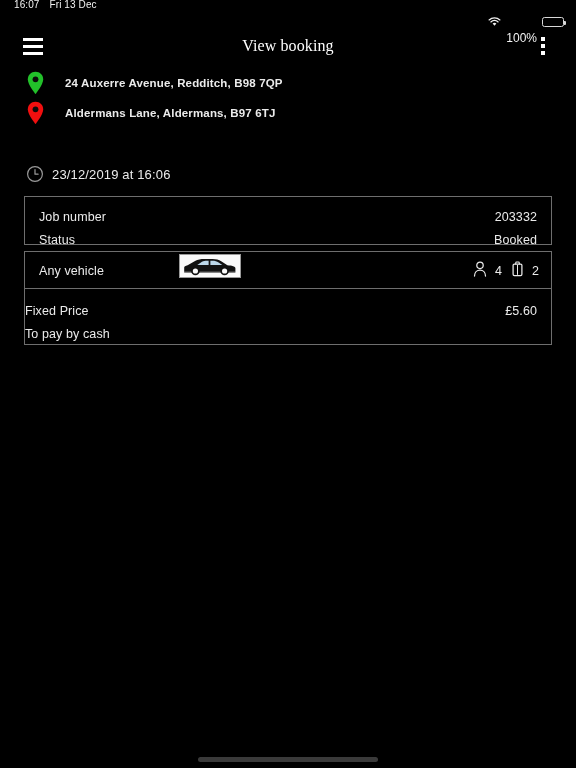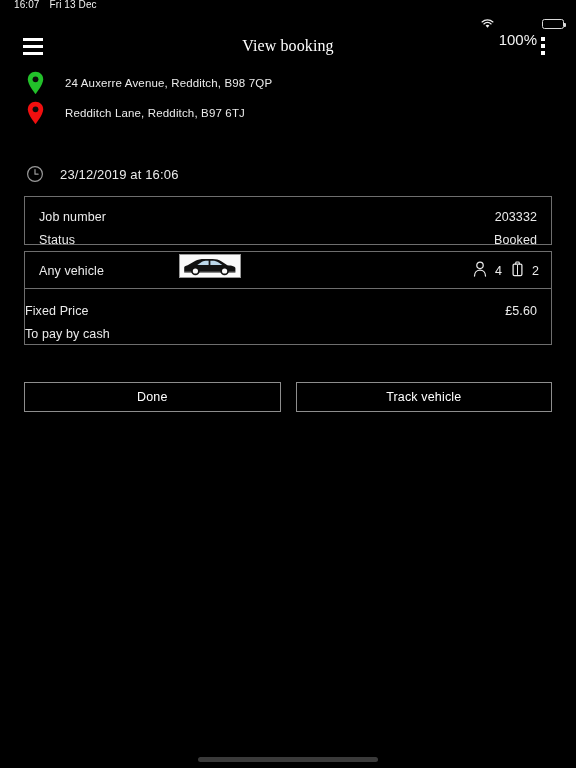--- a/index.html
+++ b/index.html
@@ -46,21 +46,21 @@
     color: #f2f2f2;
     letter-spacing: 0.1px;
     line-height: 1;
   }
   .status-right {
     display: flex;
     align-items: center;
     gap: 5px;
   }
   .status-battery-pct {
-    font-size: 15px;
+    font-size: 12px;
     color: #f2f2f2;
     line-height: 1;
     margin-top: 32px;
   }
   .wifi-icon { display: block; }
   .battery-icon {
     position: relative;
     width: 22px;
     height: 10px;
     border: 1px solid #d8d8d8;
@@ -139,20 +139,21 @@
     height: 4px;
     background: #ffffff;
   }
 
   
   .addresses {
     position: absolute;
     top: 68px;
     left: 0;
     width: 576px;
+    font-weight: bold;
   }
   .address-row {
     display: flex;
     align-items: center;
     height: 30px;
     padding-left: 24px;
   }
   .address-row + .address-row { margin-top: 0px; }
   .pin-icon {
     width: 22px;
@@ -175,21 +176,21 @@
     display: flex;
     align-items: center;
   }
   .clock-icon {
     width: 22px;
     min-width: 22px;
     display: flex;
     justify-content: center;
   }
   .datetime-text {
-    margin-left: 14px;
+    margin-left: 6px;
     font-size: 13px;
     color: #ebebeb;
     letter-spacing: 0.15px;
   }
 
   
   .card {
     position: absolute;
     left: 24px;
     width: 528px;
@@ -344,21 +345,21 @@
       <span class="address-text">24 Auxerre Avenue, Redditch, B98 7QP</span>
     </div>
 
     <div class="address-row">
       <span class="pin-icon">
         <svg width="17" height="24" viewBox="0 0 17 24">
           <path d="M8.5 0.8 C4.1 0.8 0.8 4.1 0.8 8.4 C0.8 13.6 8.5 23 8.5 23 C8.5 23 16.2 13.6 16.2 8.4 C16.2 4.1 12.9 0.8 8.5 0.8 Z" fill="#f00f0f"></path>
           <circle cx="8.5" cy="8.3" r="2.9" fill="#0b0b0b"></circle>
         </svg>
       </span>
-      <span class="address-text">Redditch Lane, Redditch, B97 6TJ</span>
+      <span class="address-text">Aldermans Lane, Aldermans, B97 6TJ</span>
     </div>
 
   </div>
 
   <div class="datetime-row">
     <span class="clock-icon">
       <svg width="18" height="18" viewBox="0 0 18 18">
         <circle cx="9" cy="9" r="7.4" stroke="#9a9a9a" stroke-width="1.2" fill="none"></circle>
         <path d="M9 4.6 L9 9.2 L12.1 9.2" stroke="#9a9a9a" stroke-width="1.2" fill="none" stroke-linecap="round" stroke-linejoin="round"></path>
       </svg>
@@ -423,20 +424,16 @@
     <div class="card-row">
       <span class="label">Fixed Price</span>
       <span class="value">£5.60</span>
     </div>
     <div class="card-row">
       <span class="label">To pay by cash</span>
       <span class="value"></span>
     </div>
   </div>
 
-  <div class="actions">
-    <button class="action-button">Done</button>
-    <button class="action-button">Track vehicle</button>
-  </div>
 
   <div class="home-indicator"></div>
 
 </div>
 
 </body></html>

